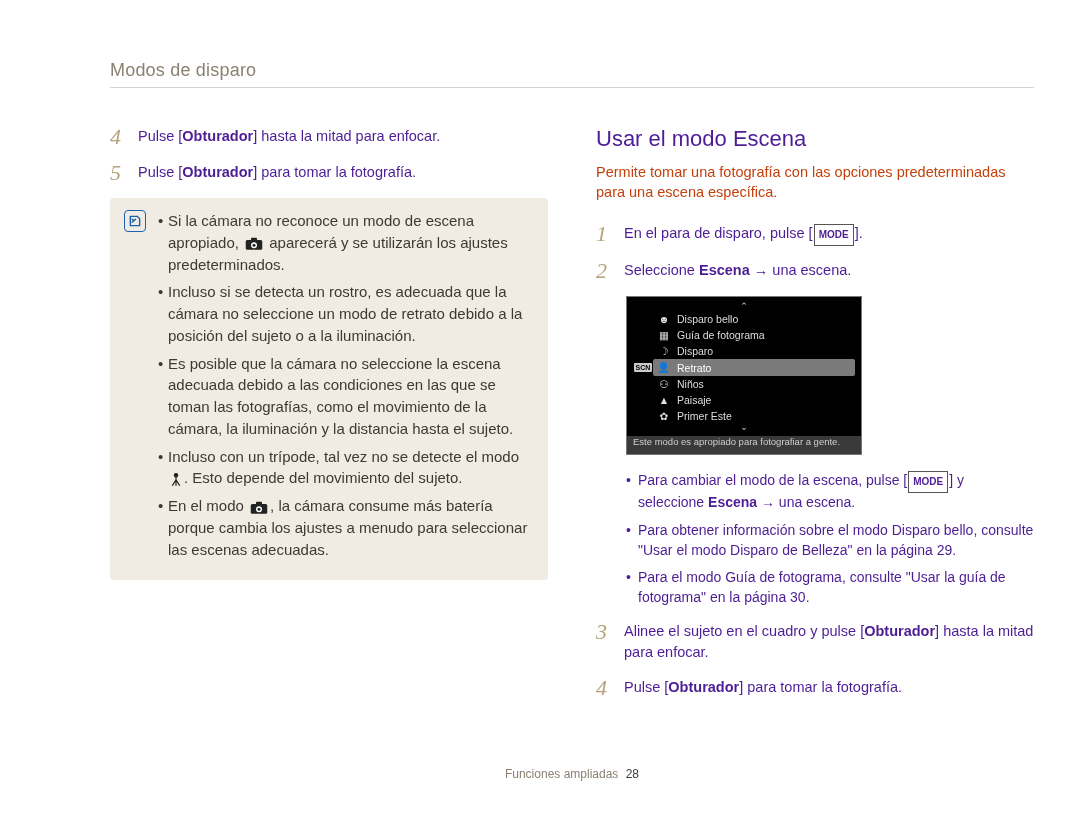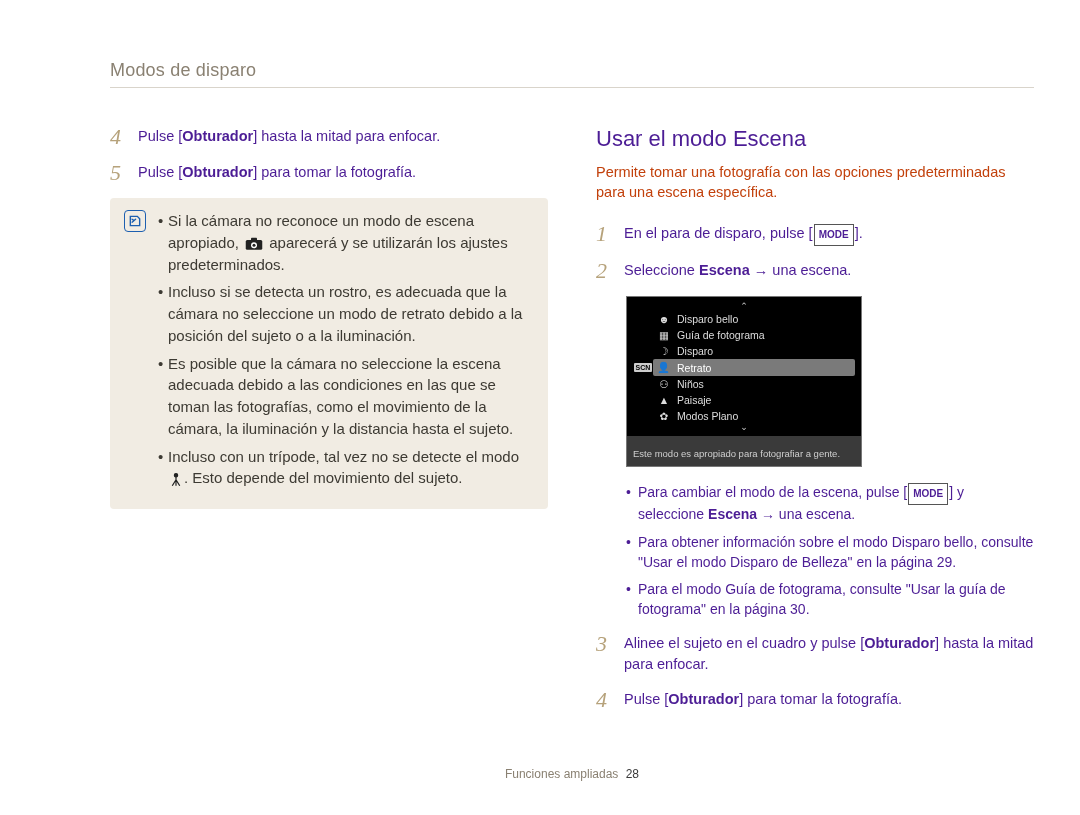--- a/index.html
+++ b/index.html
@@ -131,21 +131,21 @@
     font-size: 7px;
     font-weight:700;
     background:#ccc;
     color:#000;
     padding: 1px 2px;
     border-radius:1px;
   }
   .scene-menu-tip {
     background: #3a3a3a;
     color: #cfcfcf;
-    padding: 12px 6px 6px 6px;
+    padding: 0 6px 6px 6px;
     font-size: 9.5px;
     line-height: 1.25;
   }
   .scroll-caret {
     text-align:center; height:8px; line-height:6px; color:#ccc; font-size:9px;
   }
 
   .sub-list { margin: 2px 0 14px 30px; }
   .sub-list li {
     list-style: none; position: relative; padding-left: 12px;
@@ -196,20 +196,26 @@
                   <rect x="8" y="1" width="8" height="4" rx="1"></rect>
                   <circle cx="12" cy="11" r="4" fill="#fff"></circle>
                   <circle cx="12" cy="11" r="2" fill="#222"></circle>
                 </svg></span> aparecerá y se utilizarán los ajustes predeterminados.</li>
             <li>Incluso si se detecta un rostro, es adecuada que la cámara no seleccione un modo de retrato debido a la posición del sujeto o a la iluminación.</li>
             <li>Es posible que la cámara no seleccione la escena adecuada debido a las condiciones en las que se toman las fotografías, como el movimiento de la cámara, la iluminación y la distancia hasta el sujeto.</li>
             <li>Incluso con un trípode, tal vez no se detecte el modo <span class="inline-icon tripod-icon"><svg viewBox="0 0 16 18" stroke="#222" stroke-width="1.6" fill="none">
                   <circle cx="8" cy="3" r="2.2" fill="#222"></circle>
                   <path d="M8 5 L8 9 M8 9 L3 17 M8 9 L13 17 M8 9 L8 17"></path>
                 </svg></span>. Esto depende del movimiento del sujeto.</li>
+            <li>En el modo <span class="inline-icon camera-icon"><svg viewBox="0 0 24 18" fill="#222">
+                  <rect x="1" y="4" width="22" height="13" rx="2"></rect>
+                  <rect x="8" y="1" width="8" height="4" rx="1"></rect>
+                  <circle cx="12" cy="11" r="4" fill="#fff"></circle>
+                  <circle cx="12" cy="11" r="2" fill="#222"></circle>
+                </svg></span>, la cámara consume más batería porque cambia los ajustes a menudo para seleccionar las escenas adecuadas.</li>
           </ul>
       </div>
     </div>
 
     <div class="col">
       <div class="section-title">Usar el modo Escena</div>
       <div class="intro-text">Permite tomar una fotografía con las opciones predeterminadas para una escena específica.</div>
 
       <div class="step">
         <div class="step-num">1</div>
@@ -268,21 +274,21 @@
                 <div class="scene-left"></div>
                 <div class="scene-item" style="flex: 1 1 0%;">
                   <span class="scene-ico">▲</span>
                   <span>Paisaje</span>
                 </div>
               </div>
               <div class="scene-row">
                 <div class="scene-left"></div>
                 <div class="scene-item" style="flex: 1 1 0%;">
                   <span class="scene-ico">✿</span>
-                  <span>Modos Plano</span>
+                  <span>Primer Este</span>
                 </div>
               </div>
             </div>
           <div class="scroll-caret">⌄</div>
         </div>
         <div class="scene-menu-tip">Este modo es apropiado para fotografiar a gente.</div>
       </div>
 
       <ul class="sub-list" id="sub-list">
           <li>Para cambiar el modo de la escena, pulse [<span class="mode-btn">MODE</span>] y seleccione <b>Escena</b> → una escena.</li>

